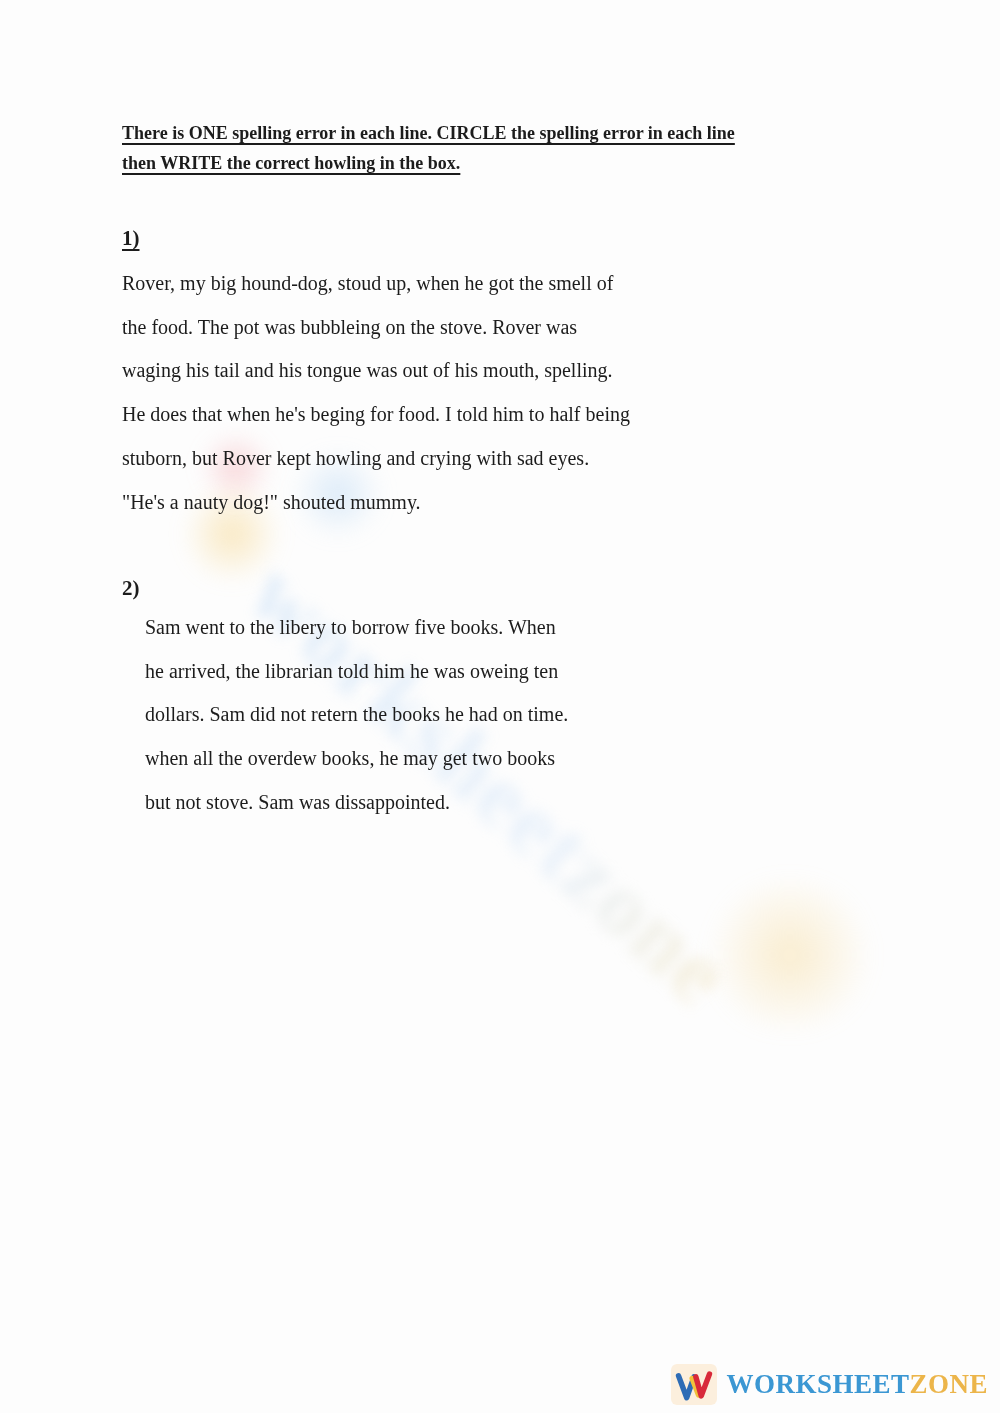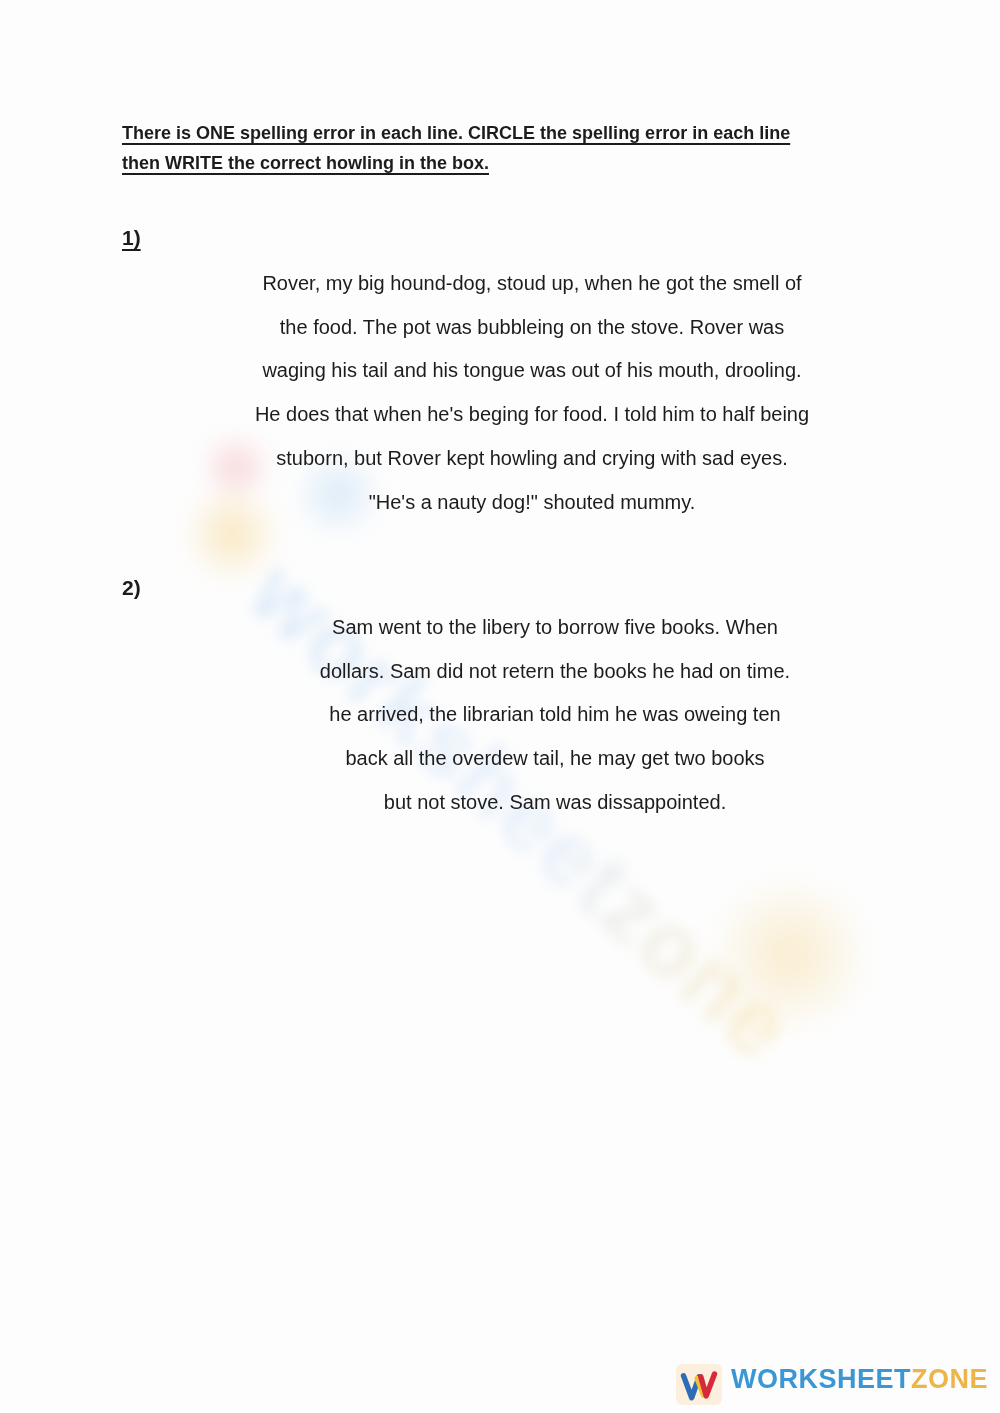--- a/index.html
+++ b/index.html
@@ -1,21 +1,21 @@
 <!DOCTYPE html>
 <html><head>
 <meta charset="utf-8">
 <style>
   * { margin:0; padding:0; box-sizing:border-box; }
   html,body { background:#ffffff; }
   .page {
     position:relative;
     width:1000px; height:1413px;
     background:#fdfdfd;
-    font-family:Liberation Sans, sans-serif;
+    font-family:Liberation Serif, serif;
     color:#1c1c1c;
     overflow:hidden;
   }
 
   
   .watermark { position:absolute; left:0; top:0; width:100%; height:100%; pointer-events:none; }
   .wm-blob { position:absolute; border-radius:50%; filter:blur(10px); }
   .wm-blob.pink   { left:196px; top:434px; width:80px;  height:66px;  background:radial-gradient(circle, rgba(242,150,158,0.38), rgba(242,150,158,0) 70%); }
   .wm-blob.yellow { left:180px; top:486px; width:104px; height:96px;  background:radial-gradient(circle, rgba(246,205,110,0.42), rgba(246,205,110,0) 70%); }
   .wm-blob.blue   { left:288px; top:452px; width:100px; height:84px;  background:radial-gradient(circle, rgba(165,205,242,0.38), rgba(165,205,242,0) 70%); }
@@ -39,24 +39,24 @@
   .instructions .line { display:block; text-decoration:underline; text-decoration-thickness:2px; text-underline-offset:4px; }
 
   .section-label { position:absolute; left:122px; font-size:21px; font-weight:bold; }
   .section-label.underlined { text-decoration:underline; text-decoration-thickness:2px; text-underline-offset:4px; }
   #sec1-label { top:226px; }
   #sec2-label { top:576px; }
 
   .passage { position:absolute; left:122px; width:820px; font-size:20px; line-height:43.7px; }
   #passage-1 { top:262px; }
   #passage-2 { top:606px;margin-left:23px; }
-  .passage .pline { display:block; white-space:nowrap;text-align:center; }
+  .passage .pline { display:block; white-space:nowrap; }
 
   
-  .footer-logo { position:absolute; right:12px; bottom:8px; display:flex; align-items:flex-start; gap:9px; }
+  .footer-logo { position:absolute; right:12px; bottom:8px; display:flex; align-items:center; gap:9px; }
   .logo-badge { width:46px; height:41px; border-radius:6px; background:#fcefdd; display:flex; align-items:center; justify-content:center; }
   .brand { font-size:27px; font-weight:bold; letter-spacing:0.5px; white-space:nowrap; }
   .brand .worksheet { color:#3b97d3; }
   .brand .zone { color:#ecb54a; }
 </style>
 </head>
 <body>
 
 <div class="page">
 
@@ -70,32 +70,32 @@
 
   <div class="instructions">
     <span class="line">There is ONE spelling error in each line. CIRCLE the spelling error in each line</span>
     <span class="line">then WRITE the correct howling in the box.</span>
   </div>
 
   <div id="sec1-label" class="section-label underlined">1)</div>
   <div id="passage-1" class="passage">
     <span class="pline">Rover, my big hound-dog, stoud up, when he got the smell of</span>
     <span class="pline">the food. The pot was bubbleing on the stove. Rover was</span>
-    <span class="pline">waging his tail and his tongue was out of his mouth, drooling.</span>
+    <span class="pline">waging his tail and his tongue was out of his mouth, spelling.</span>
     <span class="pline">He does that when he's beging for food. I told him to half being</span>
     <span class="pline">stuborn, but Rover kept howling and crying with sad eyes.</span>
     <span class="pline">"He's a nauty dog!" shouted mummy.</span>
   </div>
 
   <div id="sec2-label" class="section-label">2)</div>
   <div id="passage-2" class="passage">
     <span class="pline">Sam went to the libery to borrow five books. When</span>
+    <span class="pline">he arrived, the librarian told him he was oweing ten</span>
     <span class="pline">dollars. Sam did not retern the books he had on time.</span>
-    <span class="pline">he arrived, the librarian told him he was oweing ten</span>
-    <span class="pline">back all the overdew tail, he may get two books</span>
+    <span class="pline">when all the overdew books, he may get two books</span>
     <span class="pline">but not stove. Sam was dissappointed.</span>
   </div>
 
   <div class="footer-logo">
     <div class="logo-badge">
       <svg width="40" height="36" viewBox="0 0 44 38">
         <polyline points="5,9 14,33 22,10" fill="none" stroke="#2e6cb5" stroke-width="6" stroke-linecap="round" stroke-linejoin="round"></polyline>
         <line x1="20" y1="12" x2="27" y2="30" stroke="#f0c23c" stroke-width="6" stroke-linecap="round"></line>
         <polyline points="24,10 30,31 39,7" fill="none" stroke="#d8293a" stroke-width="6" stroke-linecap="round" stroke-linejoin="round"></polyline>
       </svg>

